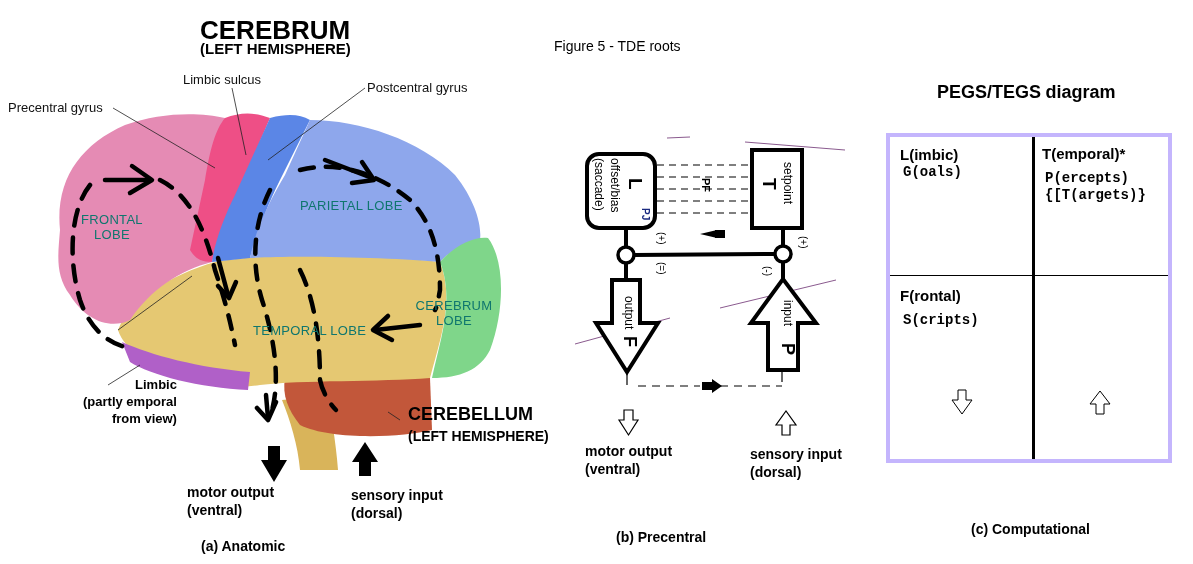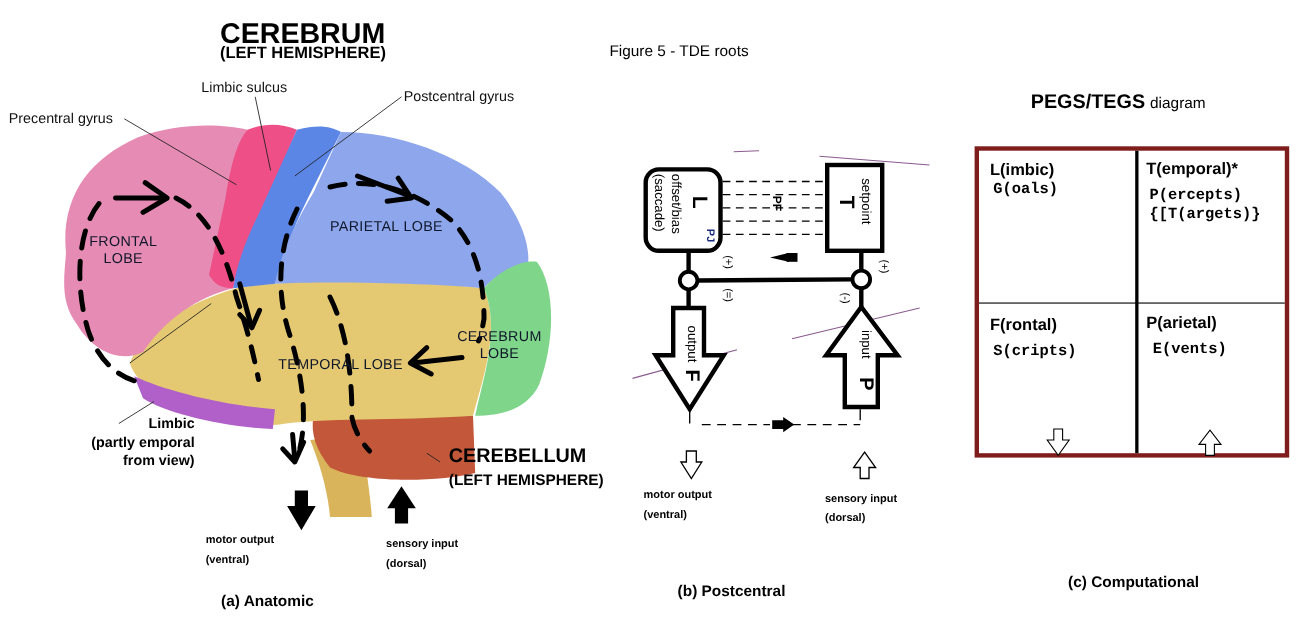--- a/index.html
+++ b/index.html
@@ -3,23 +3,23 @@
   <meta charset="utf-8">
   <style>
     html, body { margin: 0; padding: 0; background: #ffffff; }
     body { width: 1193px; height: 564px; position: relative; overflow: hidden;
            font-family: "Liberation Sans", sans-serif; color: #000; }
     .abs { position: absolute; }
     .bold { font-weight: bold; text-align: right; }
     .title-big { font-size: 26px; font-weight: bold; }
     .title-sub { font-size: 15px; font-weight: bold; }
     .lbl { font-size: 13px; color: #111; }
-    .lobe-lbl { font-size: 13px; color: #0f172a; letter-spacing: 0.3px; text-align: center; line-height: 15px; }
+    .lobe-lbl { font-size: 13px; color: #0f766e; letter-spacing: 0.3px; text-align: center; line-height: 15px; }
     .cap { font-size: 14px; font-weight: bold; }
-    .io { font-size: 10px; font-weight: bold; line-height: 18px; }
+    .io { font-size: 14px; font-weight: bold; line-height: 18px; }
     svg { position: absolute; left: 0; top: 0; }
     .pegs-cell-title { font-size: 15px; font-weight: bold; }
     .pegs-mono { font-family: "Liberation Mono", monospace; font-size: 14px; font-weight: bold; line-height: 17px; white-space: pre; }
     .rot { transform-origin: left top; white-space: nowrap; }
   </style>
 </head>
 <body>
 
 <div>
   <svg width="600" height="564">
@@ -196,50 +196,46 @@
   <div class="abs rot" style="left:798px;top:343px;transform:rotate(90deg);font-size:18px;font-weight:bold;">P</div>
 
   <div class="abs io" style="left:585px;top:442px;">
     <div>motor output</div>
     <div>(ventral)</div>
   </div>
   <div class="abs io" style="left:750px;top:445px;">
     <div>sensory input</div>
     <div>(dorsal)</div>
   </div>
-  <div class="abs cap" style="left:616px;top:529px;">(b) Postcentral</div>
+  <div class="abs cap" style="left:616px;top:529px;">(b) Precentral</div>
 </div>
 
 <div>
   <div class="abs" style="left:937px;top:82px;">
     <span style="font-size:18px;font-weight:bold;">PEGS/TEGS</span>
-    <span style="font-size:14px;font-weight:normal;">diagram</span>
-  </div>
-
-  <div class="abs" style="left:886px;top:133px;width:286px;height:283px;border:4px solid #7f1d1d;box-sizing:border-box;">
+    <span style="font-size:18px;font-weight:bold;">diagram</span>
+  </div>
+
+  <div class="abs" style="left:886px;top:133px;width:286px;height:330px;border:4px solid #c4b5fd;box-sizing:border-box;">
     <div class="abs" style="left:142px;top:0;width:3px;height:100%;background:#000;"></div>
     <div class="abs" style="left:0;top:138px;width:100%;height:1px;background:#000;"></div>
 
     <div class="abs" style="left:10px;top:9px;">
       <div class="pegs-cell-title">L(imbic)</div>
       <div class="pegs-mono" style="margin-top:1px;padding-left:3px;">G(oals)</div>
     </div>
     <div class="abs" style="left:10px;top:150px;">
       <div class="pegs-cell-title">F(rontal)</div>
       <div class="pegs-mono" style="margin-top:8px;padding-left:3px;">S(cripts)</div>
     </div>
     <div class="abs" style="left:152px;top:8px;">
       <div class="pegs-cell-title">T(emporal)*</div>
       <div class="pegs-mono" style="margin-top:8px;padding-left:3px;">P(ercepts)</div>
       <div class="pegs-mono" style="padding-left:3px;">{[T(argets)}</div>
     </div>
-    <div class="abs" style="left:152px;top:148px;">
-      <div class="pegs-cell-title">P(arietal)</div>
-      <div class="pegs-mono" style="margin-top:8px;padding-left:6px;">E(vents)</div>
-    </div>
 
     <svg width="286" height="283" style="position:absolute;left:-4px;top:-4px;">
       <polygon points="72,257 80,257 80,267 86,267 76,281 66,267 72,267" fill="#fff" stroke="#000" stroke-width="1"></polygon>
       <polygon points="210,281 218,281 218,271 224,271 214,258 204,271 210,271" fill="#fff" stroke="#000" stroke-width="1"></polygon>
     </svg>
   </div>
 
   <div class="abs cap" style="left:971px;top:521px;">(c) Computational</div>
 </div>
 

